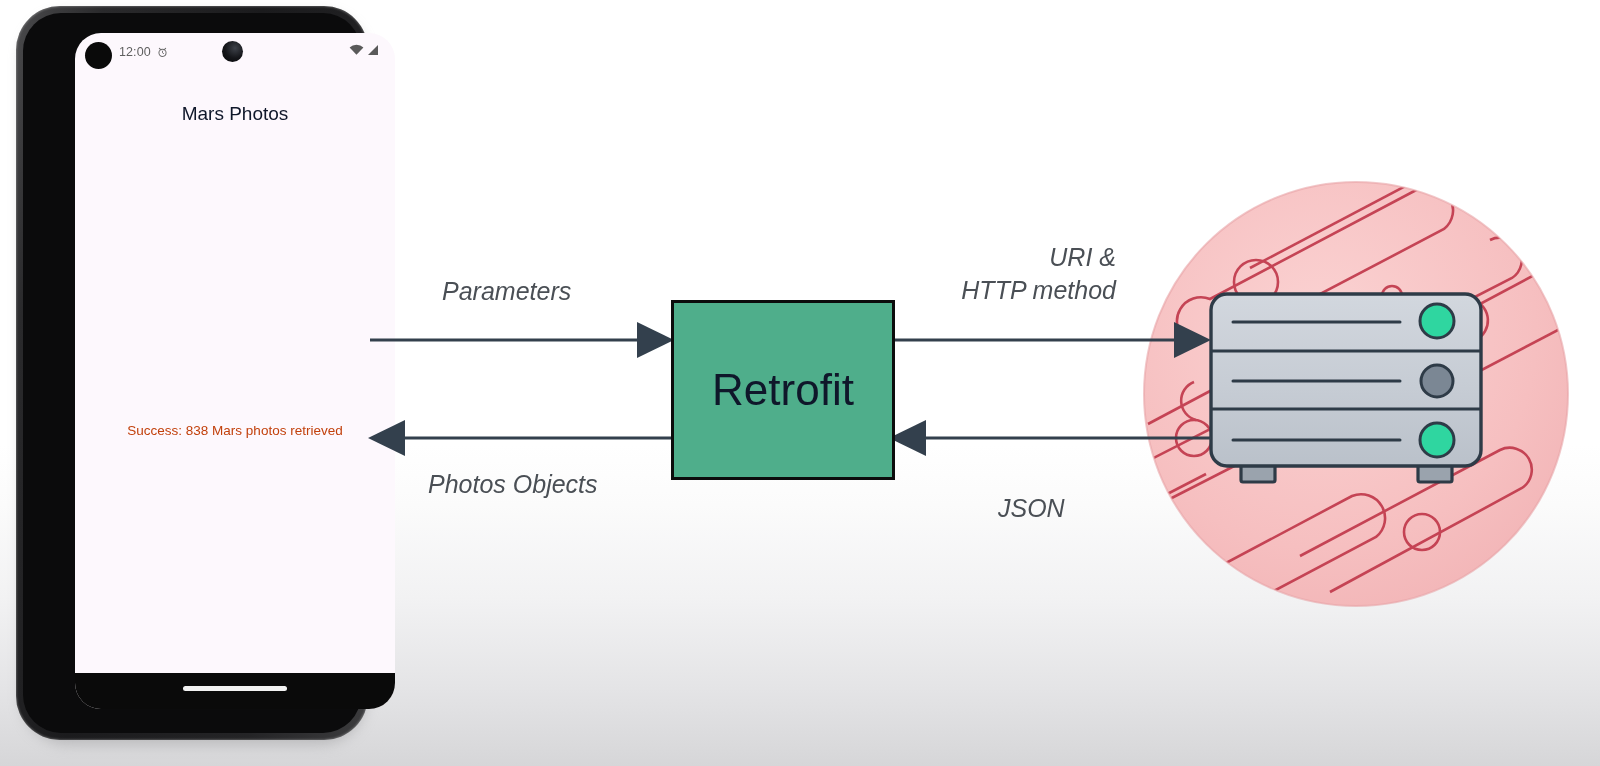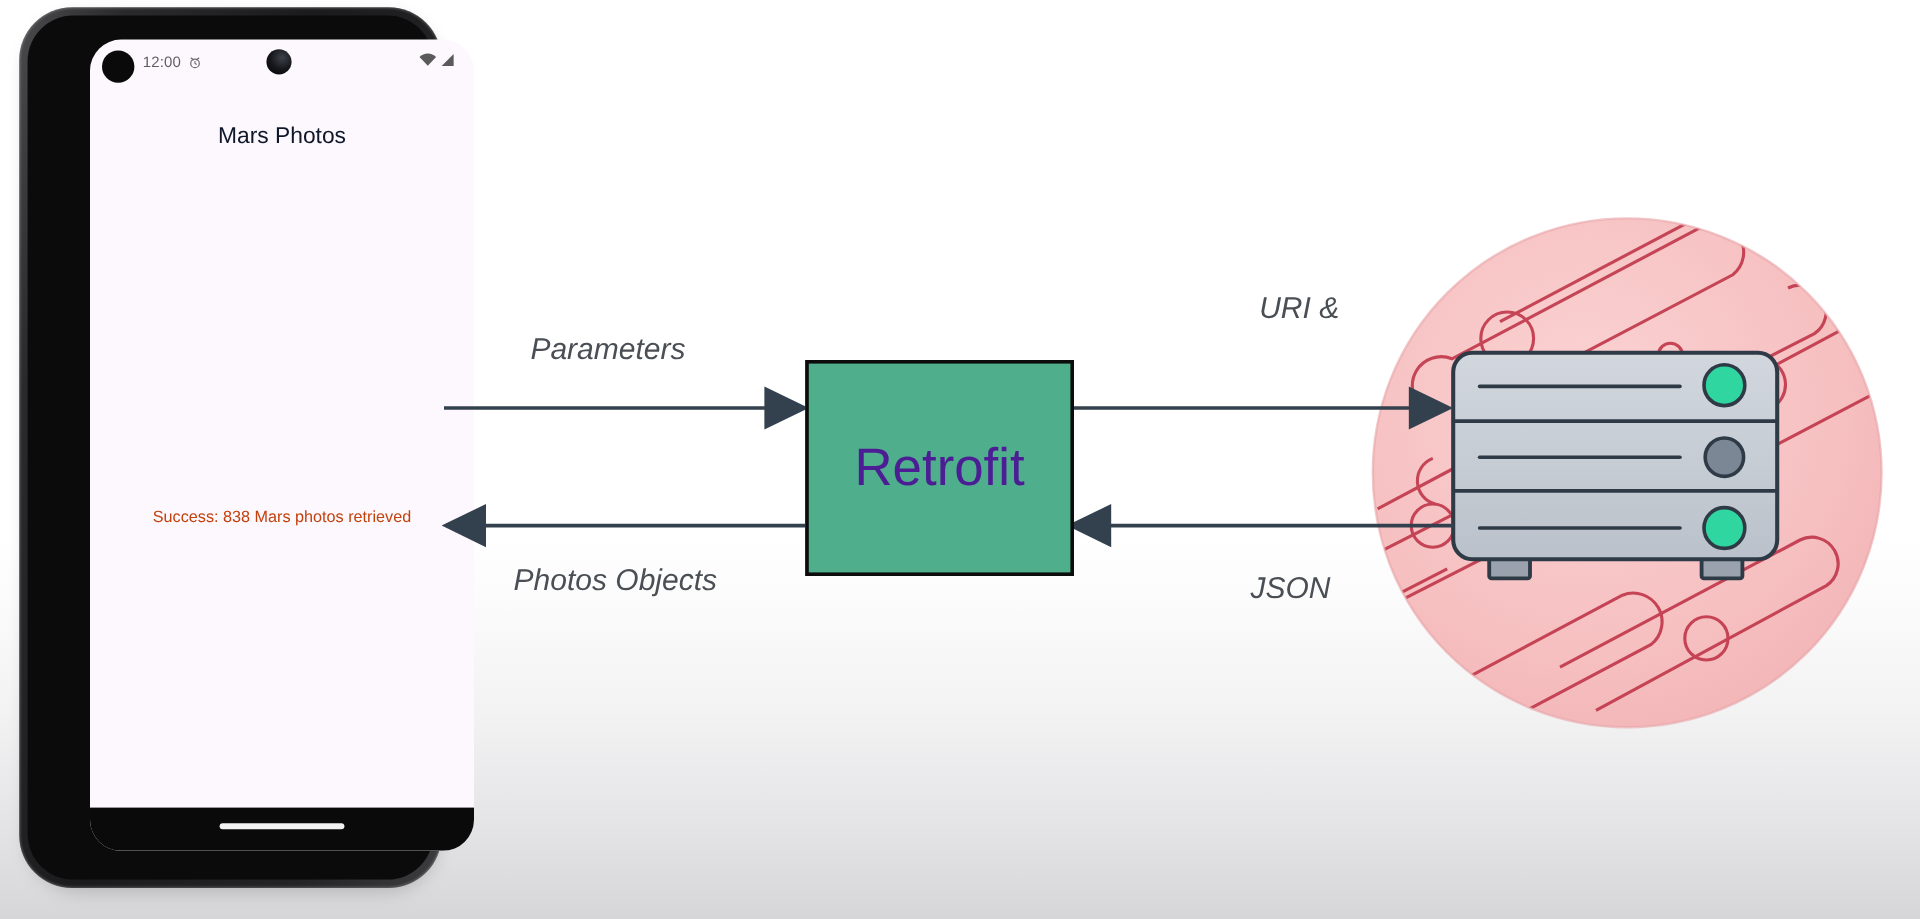--- a/index.html
+++ b/index.html
@@ -160,35 +160,35 @@
     white-space: nowrap;
   }
   #lbl-parameters { left: 442px; top: 277px; }
   #lbl-kotlin     { left: 428px; top: 470px; }
   #lbl-uri {
     left: 946px; top: 241px;
     text-align: right;
     line-height: 1.32;
     width: 170px;
   }
-  #lbl-json { left: 998px; top: 476px; margin-left: 44px; }
+  #lbl-json { left: 998px; top: 494px; }
 
   .retrofit-box {
     position: absolute;
     left: 671px; top: 300px;
     width: 224px; height: 180px;
     background: #4fae8b;
     border: 3px solid #0c0c0c;
     box-sizing: border-box;
     display: flex;
     align-items: center;
     justify-content: center;
   }
   .retrofit-box span {
-    color: #4c1d95;
+    color: #0f172a;
     font-size: 44px;
     line-height: 1;
   }
 
   svg.overlay {
     position: absolute;
     left: 0; top: 0;
     width: 1600px; height: 766px;
     pointer-events: none;
   }
@@ -327,20 +327,21 @@
         <line x1="671" y1="438" x2="401" y2="438"></line>
         <polygon points="405,420 368,438 405,456" stroke="none"></polygon>
       </g>
     </g>
   </svg>
 
   <div class="lbl" id="lbl-parameters">Parameters</div>
 
   <div class="lbl" id="lbl-uri">
     <div>URI &amp;</div>
+    <div>HTTP method</div>
   </div>
 
   <div class="lbl" id="lbl-json">JSON</div>
   <div class="lbl" id="lbl-kotlin">Photos Objects</div>
 
   <div class="retrofit-box">
     <span>Retrofit</span>
   </div>
 
 </div>

